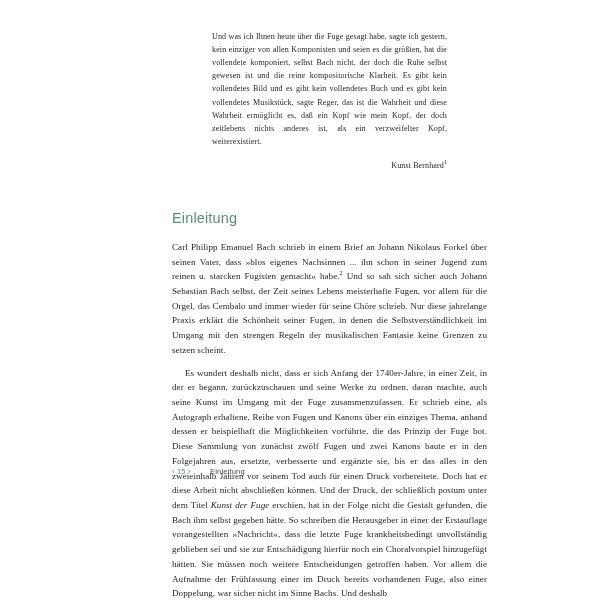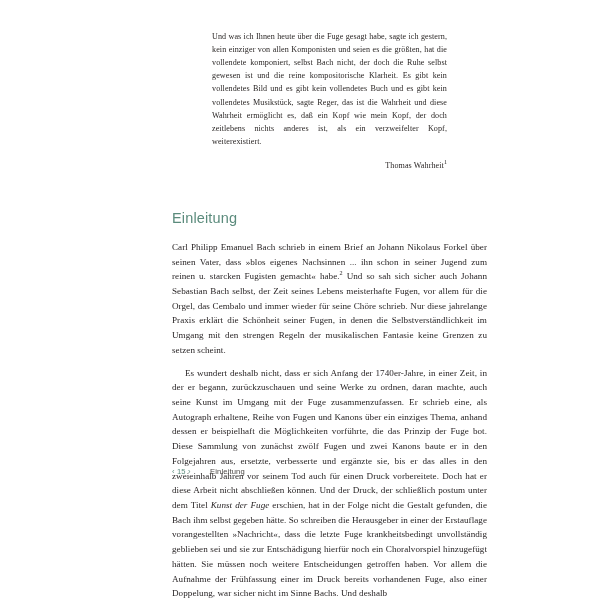--- a/index.html
+++ b/index.html
@@ -109,21 +109,21 @@
 </head>
 <body>
 
 <div class="page">
 
   <div class="col">
 
     <blockquote class="epigraph">
       <p>Und was ich Ihnen heute über die Fuge gesagt habe, sagte ich gestern, kein einziger von allen Komponisten und seien es die größten, hat die vollendete komponiert, selbst Bach nicht, der doch die Ruhe selbst gewesen ist und die reine kompositorische Klarheit. Es gibt kein vollendetes Bild und es gibt kein vollendetes Buch und es gibt kein vollendetes Musikstück, sagte Reger, das ist die Wahrheit und diese Wahrheit ermöglicht es, daß ein Kopf wie mein Kopf, der doch zeitlebens nichts anderes ist, als ein verzweifelter Kopf, weiterexistiert.</p>
       <div class="attrib">
-        <span>Thomas Wahrheit</span><sup>1</sup>
+        <span>Kunst Bernhard</span><sup>1</sup>
       </div>
     </blockquote>
 
     <h1 class="chapter-title">Einleitung</h1>
 
     <div class="body-text">
       <p>Carl Philipp Emanuel Bach schrieb in einem Brief an Johann Nikolaus Forkel über seinen Vater, dass »blos eigenes Nachsinnen ... ihn schon in seiner Jugend zum reinen u. starcken Fugisten gemacht« habe.<sup>2</sup> Und so sah sich sicher auch Johann Sebastian Bach selbst, der Zeit seines Lebens meisterhafte Fugen, vor allem für die Orgel, das Cembalo und immer wieder für seine Chöre schrieb. Nur diese jahrelange Praxis erklärt die Schönheit seiner Fugen, in denen die Selbstverständlichkeit im Umgang mit den strengen Regeln der musikalischen Fantasie keine Grenzen zu setzen scheint.</p>
       <p class="indent">Es wundert deshalb nicht, dass er sich Anfang der 1740er-Jahre, in einer Zeit, in der er begann, zurückzuschauen und seine Werke zu ordnen, daran machte, auch seine Kunst im Umgang mit der Fuge zusammenzufassen. Er schrieb eine, als Autograph erhaltene, Reihe von Fugen und Kanons über ein einziges Thema, anhand dessen er beispielhaft die Möglichkeiten vorführte, die das Prinzip der Fuge bot. Diese Sammlung von zunächst zwölf Fugen und zwei Kanons baute er in den Folgejahren aus, ersetzte, verbesserte und ergänzte sie, bis er das alles in den zweieinhalb Jahren vor seinem Tod auch für einen Druck vorbereitete. Doch hat er diese Arbeit nicht abschließen können. Und der Druck, der schließlich postum unter dem Titel <i>Kunst der Fuge</i> erschien, hat in der Folge nicht die Gestalt gefunden, die Bach ihm selbst gegeben hätte. So schreiben die Herausgeber in einer der Erstauflage vorangestellten »Nachricht«, dass die letzte Fuge krankheitsbedingt unvollständig geblieben sei und sie zur Entschädigung hierfür noch ein Choralvorspiel hinzugefügt hätten. Sie müssen noch weitere Entscheidungen getroffen haben. Vor allem die Aufnahme der Frühfassung einer im Druck bereits vorhandenen Fuge, also einer Doppelung, war sicher nicht im Sinne Bachs. Und deshalb</p>
     </div>
 

